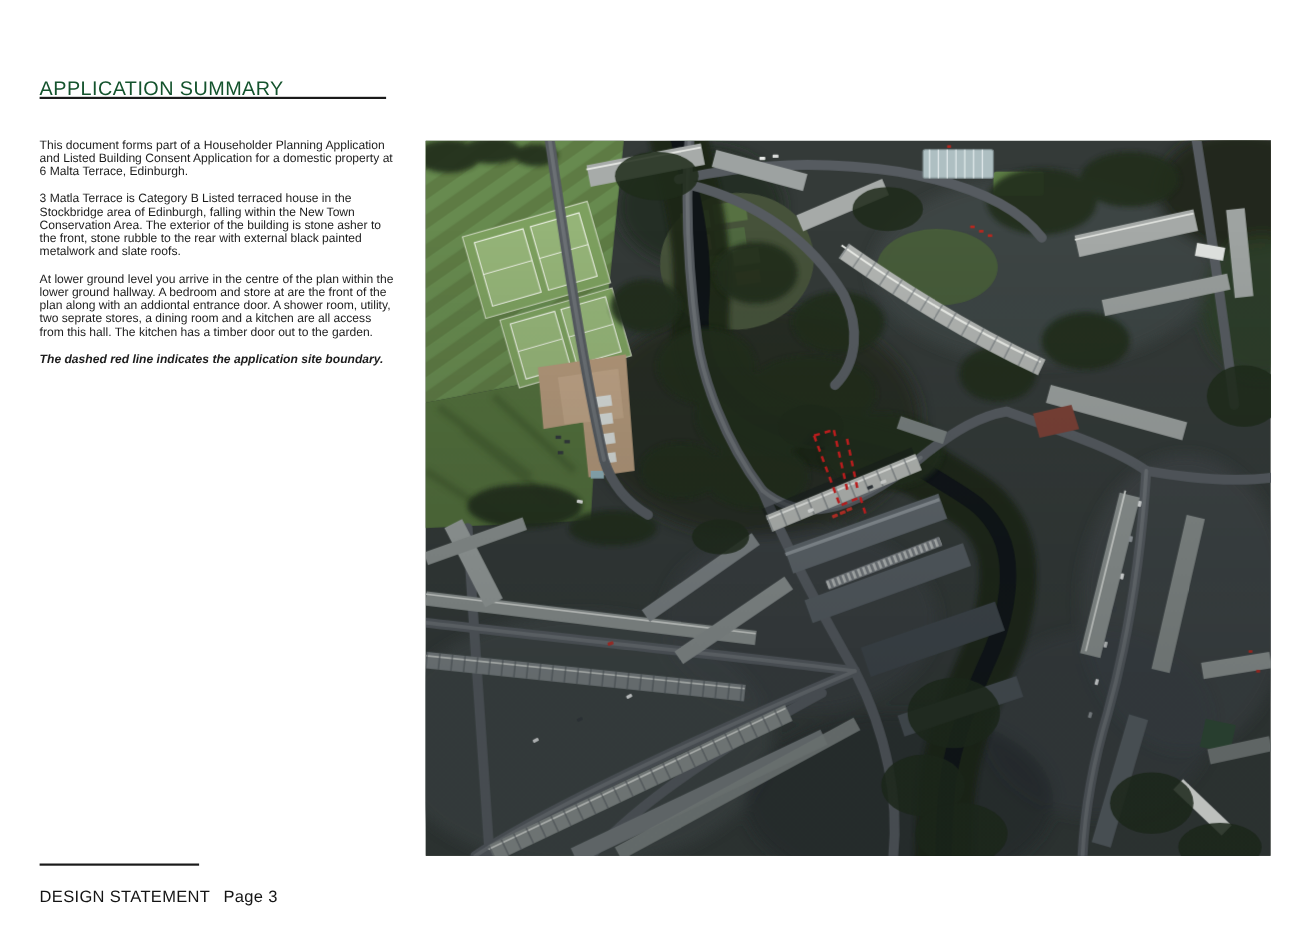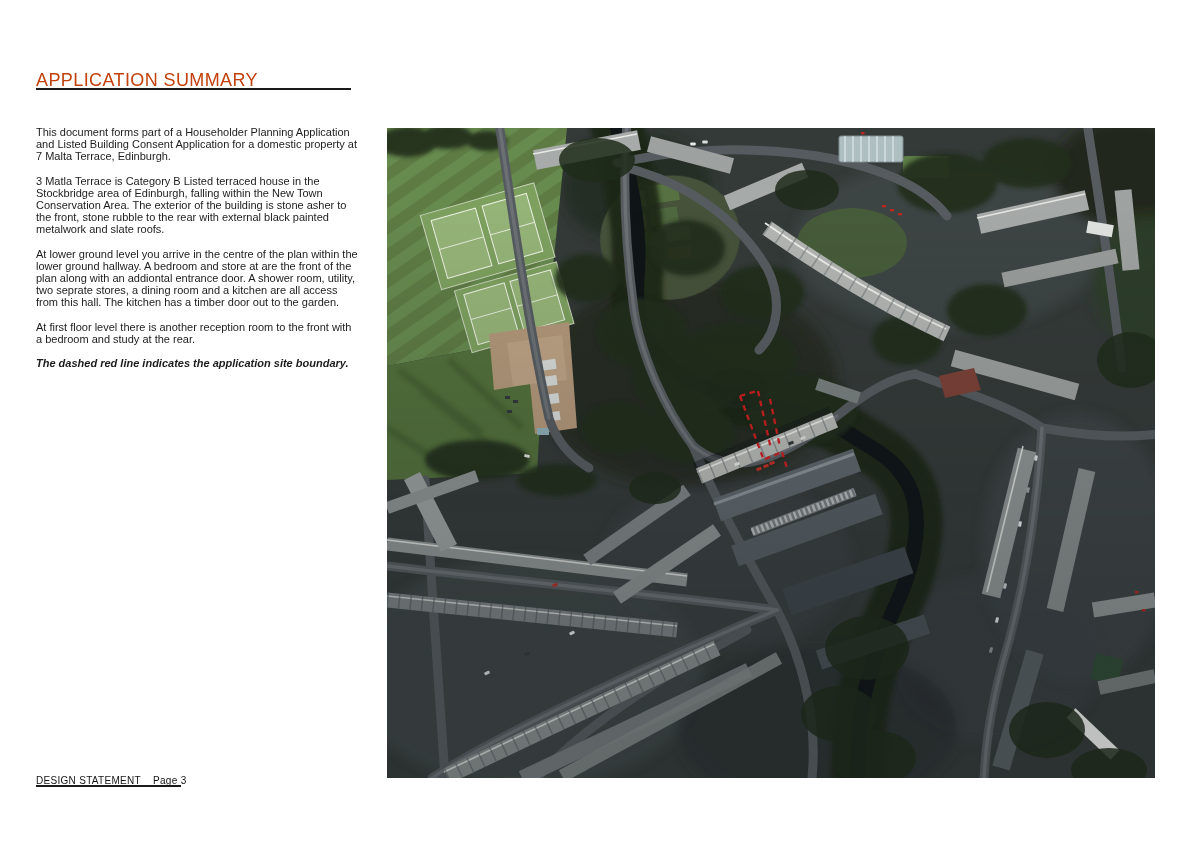--- a/index.html
+++ b/index.html
@@ -3,57 +3,56 @@
 <meta charset="utf-8">
 <style>
   html,body{margin:0;padding:0;background:#888;}
   .page{
     position:relative; width:1191px; height:842px; background:#ffffff;
     font-family:"Liberation Sans", sans-serif; color:#191919; overflow:hidden;
     margin:0 auto;
   }
   .title{
     position:absolute; left:36px; top:58px; font-size:18px; letter-spacing:.4px;
-    font-weight:400; color:#c2410c; white-space:nowrap;
+    font-weight:400; color:#14532d; white-space:nowrap;
   }
   .title-rule{
     position:absolute; left:36px; top:88px; width:315px; height:2px; background:#1a1a1a;
   }
   .text-col{
     position:absolute; left:36px; top:126px; width:322px;
     font-size:11px; line-height:12.2px; color:#1c1c1c;
   }
   .text-col p{margin:0 0 12px 0;}
   .text-col p.note{font-style:italic; margin-top:4px;font-weight:bold;}
   .footer-rule{
     position:absolute; left:36px; top:785px; width:145px; height:1.5px; background:#1a1a1a;
   }
   .footer{
-    position:absolute; left:36px; top:775px; font-size:10px; letter-spacing:.3px; color:#141414;
+    position:absolute; left:36px; top:807px; font-size:15px; letter-spacing:.3px; color:#141414;
   }
   .footer .pg{margin-left:12px;}
   .map-fig{
     position:absolute; left:387px; top:128px; width:768px; height:650px; margin:0;
     background:#31372f;
   }
   .map-fig svg{display:block; width:768px; height:650px;}
 </style>
 </head>
 <body>
 
 <div class="page">
 
   <h1 class="title">APPLICATION SUMMARY</h1>
   <div class="title-rule"></div>
 
   <div class="text-col">
-    <p>This document forms part of a Householder Planning Application and Listed Building Consent Application for a domestic property at 7 Malta Terrace, Edinburgh.</p>
+    <p>This document forms part of a Householder Planning Application and Listed Building Consent Application for a domestic property at 6 Malta Terrace, Edinburgh.</p>
     <p>3 Matla Terrace is Category B Listed terraced house in the Stockbridge area of Edinburgh, falling within the New Town Conservation Area. The exterior of the building is stone asher to the front, stone rubble to the rear with external black painted metalwork and slate roofs.</p>
     <p>At lower ground level you arrive in the centre of the plan within the lower ground hallway. A bedroom and store at are the front of the plan along with an addiontal entrance door. A shower room, utility, two seprate stores, a dining room and a kitchen are all access from this hall. The kitchen has a timber door out to the garden.</p>
-    <p>At first floor level there is another reception room to the front with a bedroom and study at the rear.</p>
     <p class="note">The dashed red line indicates the application site boundary.</p>
   </div>
 
   <figure class="map-fig">
     <svg viewBox="0 0 768 650">
       <defs>
         <filter id="b1" x="-40%" y="-40%" width="180%" height="180%">
             <feGaussianBlur stdDeviation="6"></feGaussianBlur>
           </filter>
         <filter id="b2" x="-40%" y="-40%" width="180%" height="180%">

